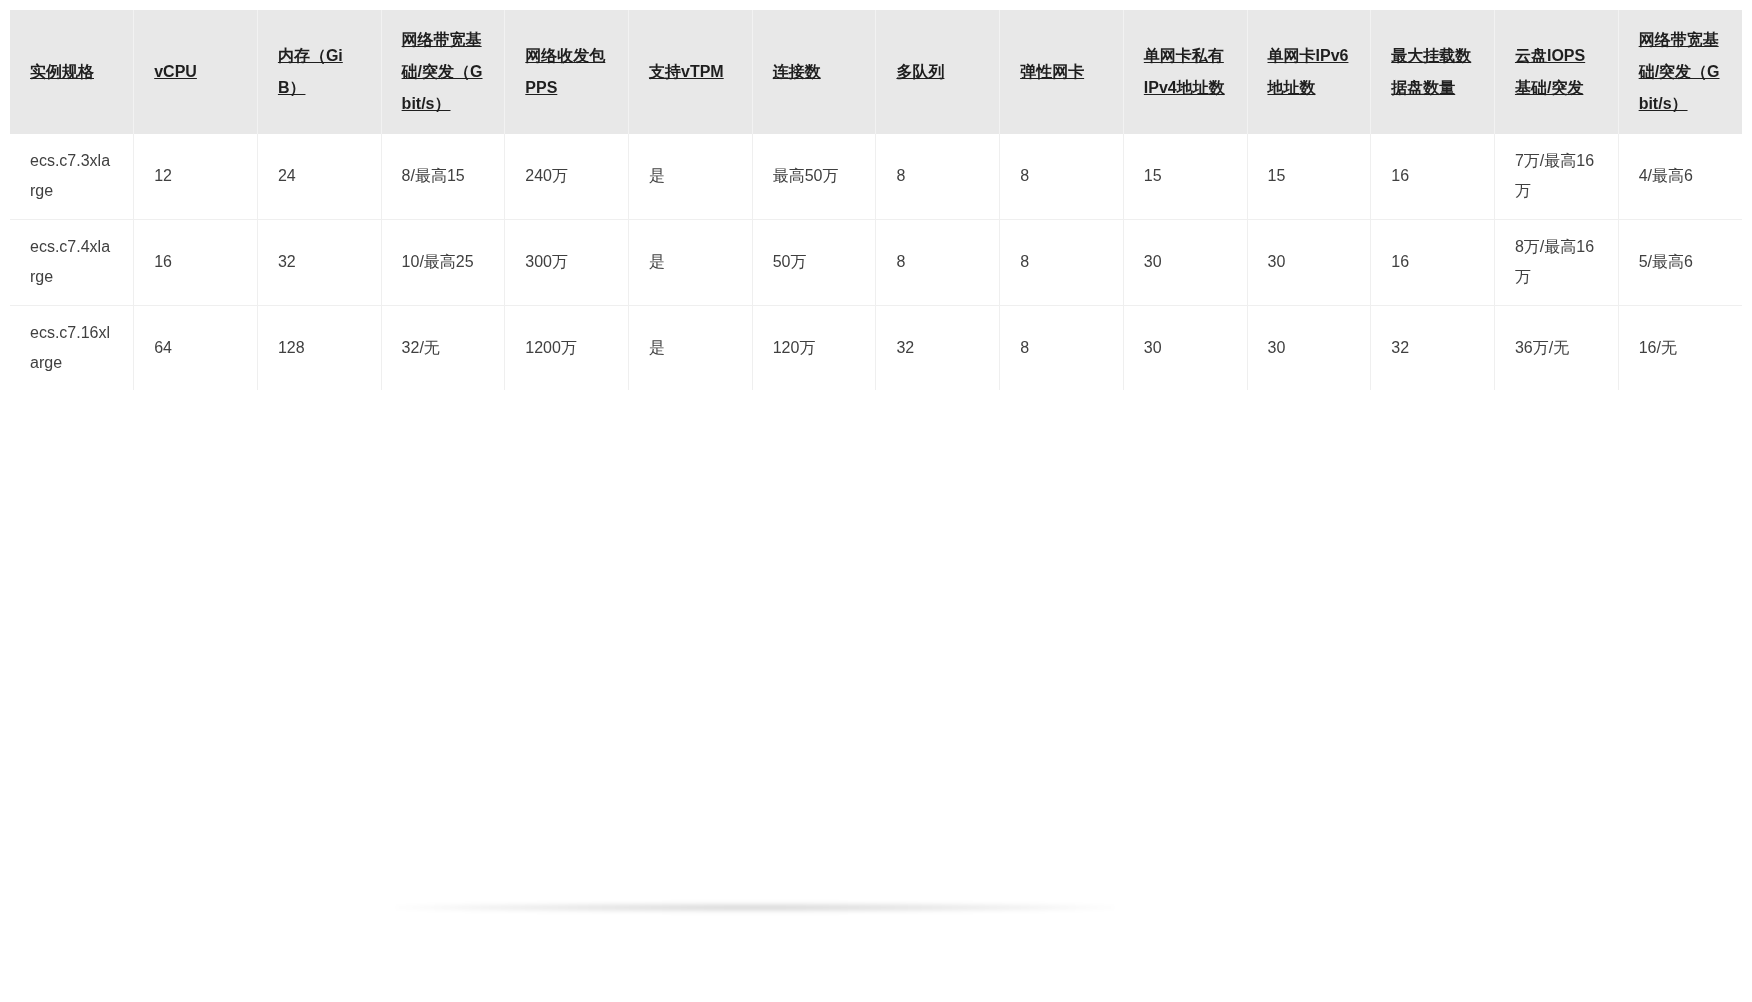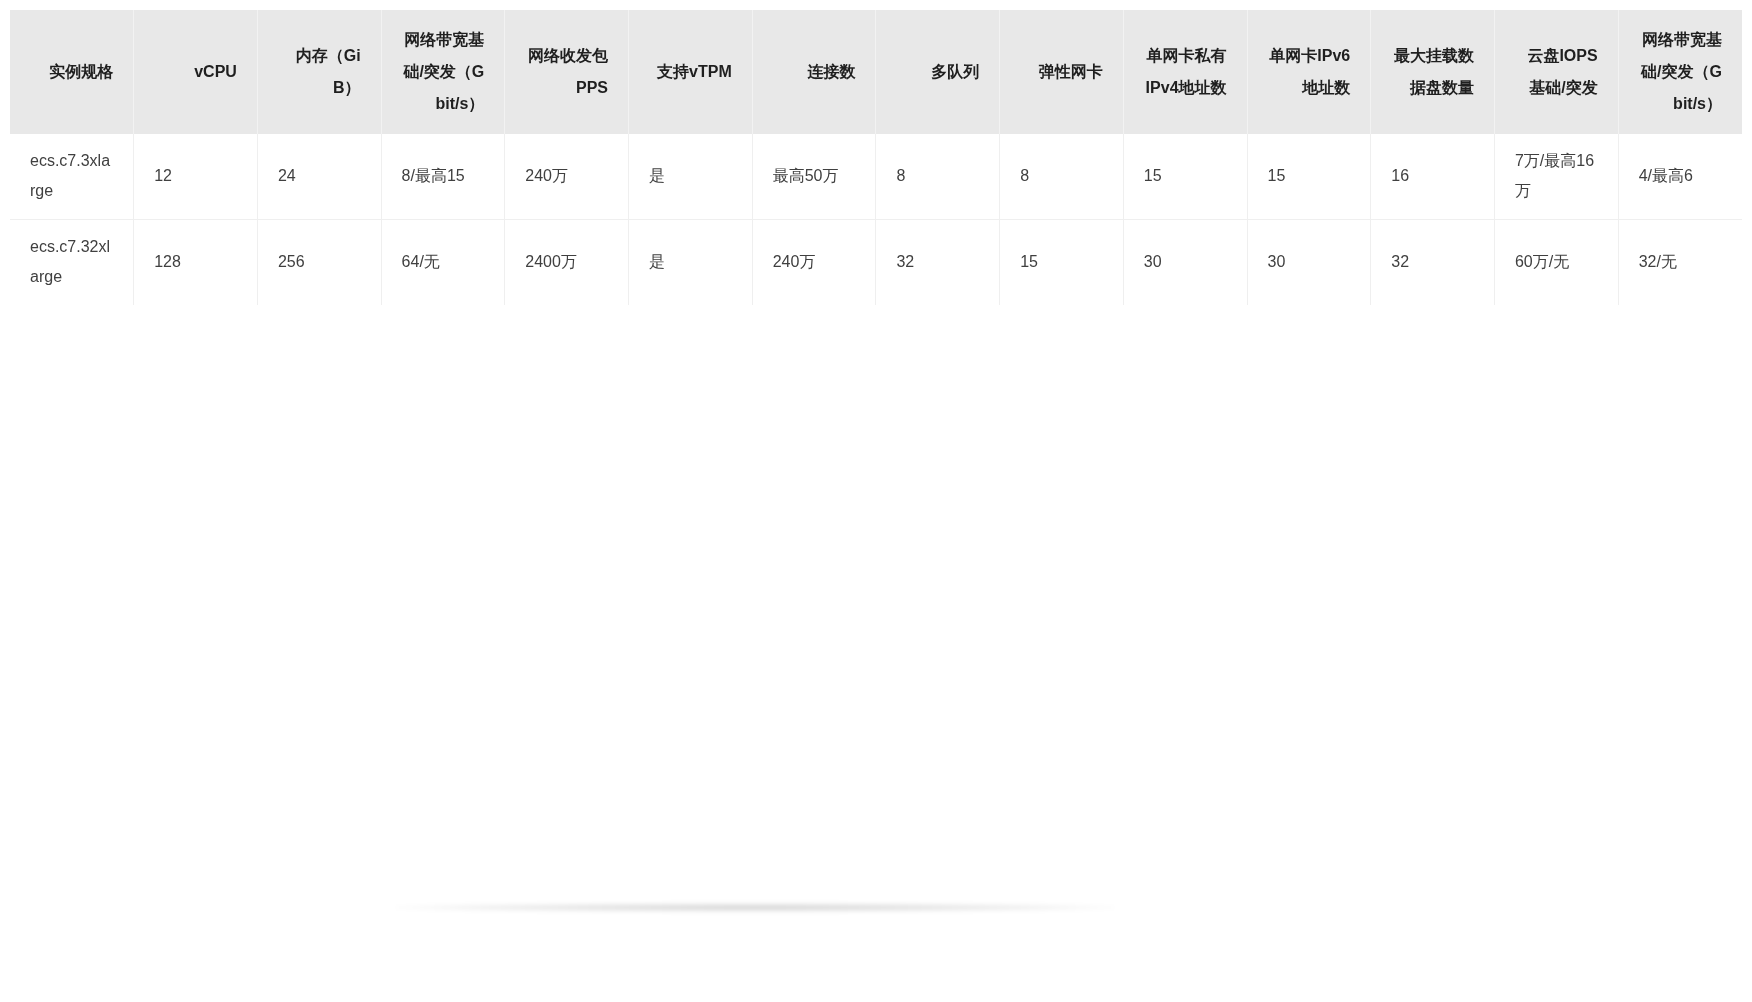--- a/index.html
+++ b/index.html
@@ -26,26 +26,27 @@
   table.spec-table {
     width: 1732px;
     border-collapse: collapse;
     table-layout: fixed;
     font-size: 16px;
   }
   table.spec-table th {
     background: #e8e8e8;
     color: #1f1f1f;
     font-weight: bold;
-    text-align: right;
+    text-align: left;
     vertical-align: middle;
     padding: 14px 20px;
     line-height: 2.0;
     border-right: 1px solid #f2f2f2;
     word-break: break-all;
+    text-decoration: underline;
   }
   table.spec-table th:last-child { border-right: none; }
   table.spec-table td {
     background: #ffffff;
     color: #404040;
     font-weight: normal;
     text-align: left;
     vertical-align: middle;
     padding: 12px 20px;
     line-height: 1.9;
@@ -100,32 +101,48 @@
             <td>最高50万</td>
             <td>8</td>
             <td>8</td>
             <td>15</td>
             <td>15</td>
             <td>16</td>
             <td>7万/最高16万</td>
             <td>4/最高6</td>
           </tr>
           <tr>
-            <td>ecs.c7.32xlarge</td>
+            <td>ecs.c7.4xlarge</td>
+            <td>16</td>
+            <td>32</td>
+            <td>10/最高25</td>
+            <td>300万</td>
+            <td>是</td>
+            <td>50万</td>
+            <td>8</td>
+            <td>8</td>
+            <td>30</td>
+            <td>30</td>
+            <td>16</td>
+            <td>8万/最高16万</td>
+            <td>5/最高6</td>
+          </tr>
+          <tr>
+            <td>ecs.c7.16xlarge</td>
+            <td>64</td>
             <td>128</td>
-            <td>256</td>
-            <td>64/无</td>
-            <td>2400万</td>
+            <td>32/无</td>
+            <td>1200万</td>
             <td>是</td>
-            <td>240万</td>
+            <td>120万</td>
             <td>32</td>
-            <td>15</td>
+            <td>8</td>
             <td>30</td>
             <td>30</td>
             <td>32</td>
-            <td>60万/无</td>
-            <td>32/无</td>
+            <td>36万/无</td>
+            <td>16/无</td>
           </tr>
         </tbody>
     </table>
   </div>
   <div class="bottom-shadow" id="bottom-shadow" style="top: 903px;"></div>
 </div>
 
 </body></html>

